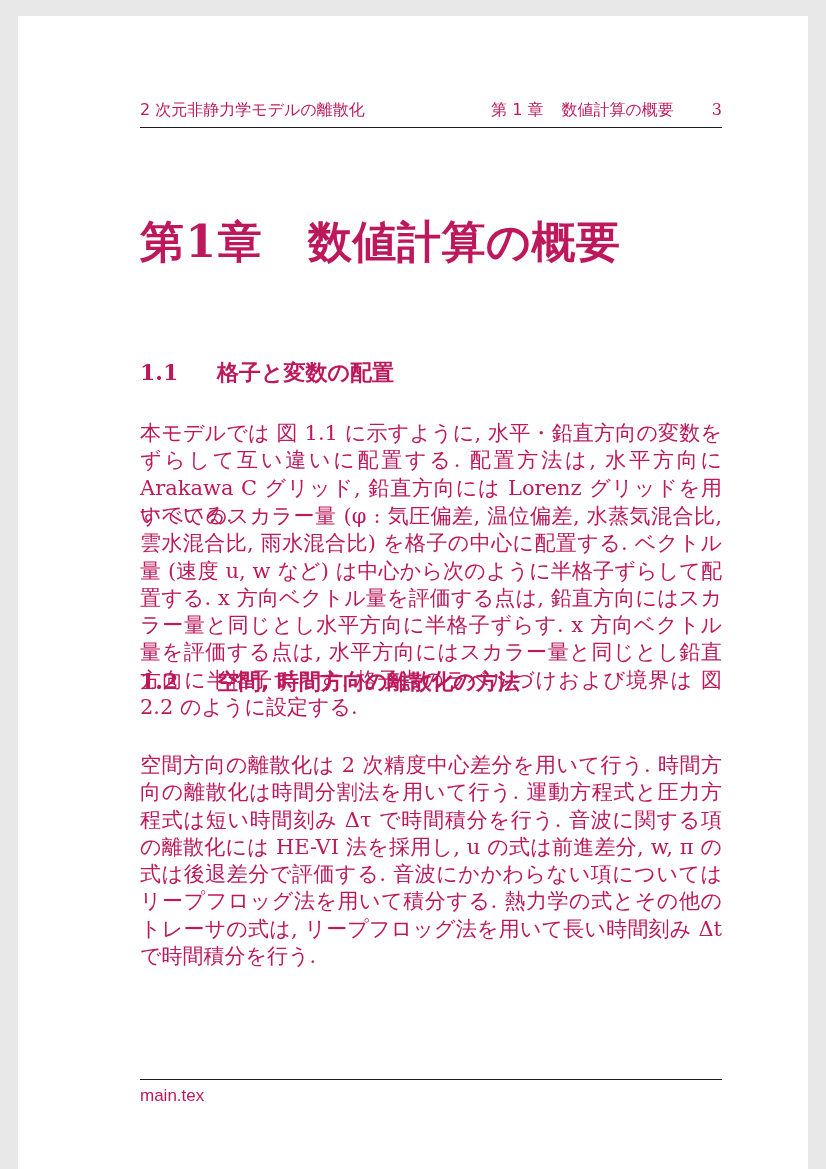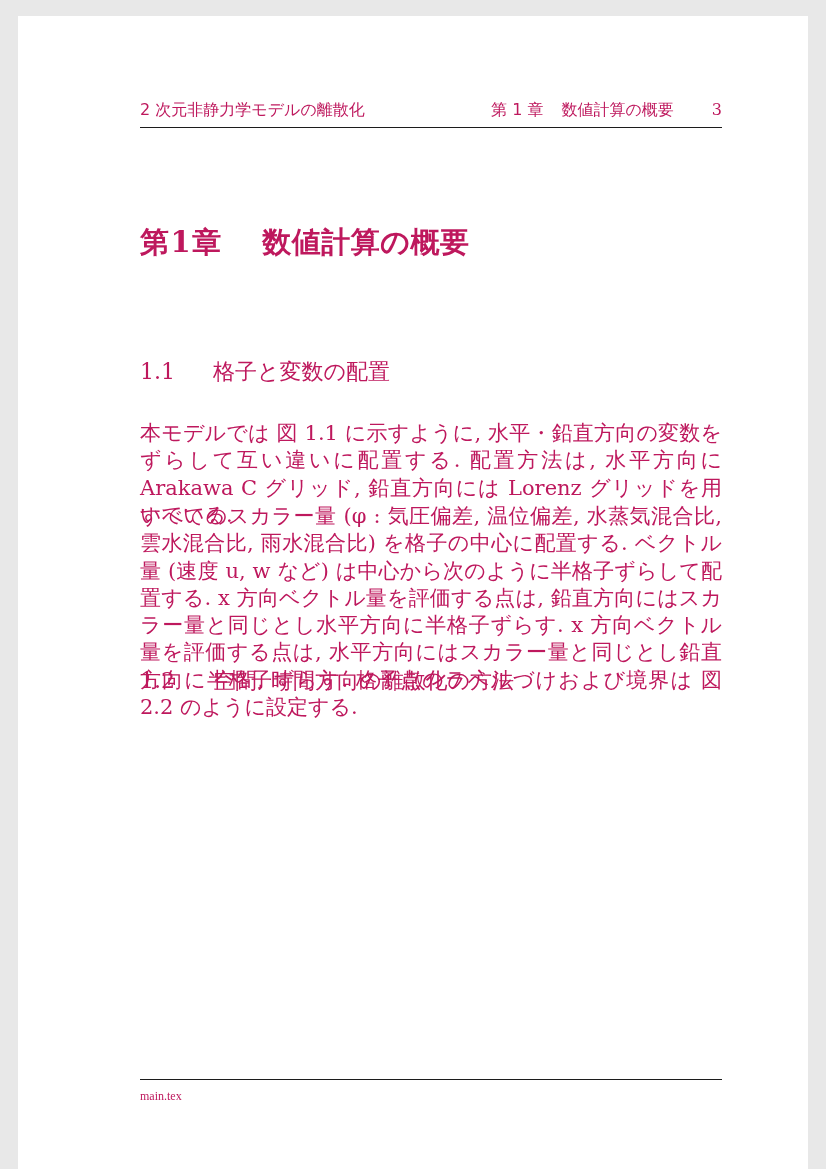--- a/index.html
+++ b/index.html
@@ -43,37 +43,37 @@
     font-family: "DejaVu Serif", serif;
   }
   
   .chapter-heading {
     position: absolute;
     left: 122px;
     top: 203px;
     margin: 0;
     font-family: "DejaVu Sans", sans-serif;
     font-weight: bold;
-    font-size: 29px;
+    font-size: 44px;
     line-height: 46px;
     letter-spacing: 0.5px;
     white-space: nowrap;
   }
   .chapter-heading .ch-num {
     font-family: "DejaVu Serif", serif;
     padding: 0 1px;
   }
   .chapter-heading .ch-title { margin-left: 30px; }
   
   .section-heading {
     position: absolute;
     left: 122px;
     margin: 0;
     font-family: "DejaVu Sans", sans-serif;
-    font-weight: normal;
+    font-weight: bold;
     font-size: 22px;
     line-height: 30px;
     white-space: nowrap;
   }
   .section-heading .sec-num {
     font-family: "DejaVu Serif", serif;
   }
   .section-heading .sec-title { margin-left: 31px; }
   #section-1-title { top: 341px; }
   #section-2-title { top: 650px; }
@@ -100,22 +100,22 @@
     border-top: 1.4px solid #1c1c1c;
     padding-top: 6px;
     display: flex;
     justify-content: space-between;
     align-items: baseline;
     font-size: 15px;
     line-height: 20px;
     white-space: nowrap;
   }
   .footer-filename {
-    font-family: Liberation Serif, serif;
-    font-size: 12px;
+    font-family: Liberation Sans, sans-serif;
+    font-size: 17px;
   }
 </style>
 </head>
 <body>
 
 <div class="page">
 
   <header class="running-header">
     <span class="rh-left">2 次元非静力学モデルの離散化</span>
     <span class="rh-right">
@@ -137,18 +137,19 @@
 
   <p class="body-par" id="par-1-1">本モデルでは 図 1.1 に示すように, 水平・鉛直方向の変数をずらして互い違いに配置する. 配置方法は, 水平方向に Arakawa C グリッド, 鉛直方向には Lorenz グリッドを用いている.</p>
 
   <p class="body-par" id="par-1-2">すべてのスカラー量 (φ : 気圧偏差, 温位偏差, 水蒸気混合比, 雲水混合比, 雨水混合比) を格子の中心に配置する. ベクトル量 (速度 u, w など) は中心から次のように半格子ずらして配置する. x 方向ベクトル量を評価する点は, 鉛直方向にはスカラー量と同じとし水平方向に半格子ずらす. x 方向ベクトル量を評価する点は, 水平方向にはスカラー量と同じとし鉛直方向に半格子ずらす. 格子点のラベルづけおよび境界は 図 2.2 のように設定する.</p>
 
   <h2 class="section-heading" id="section-2-title">
     <span class="sec-num">1.2</span>
     <span class="sec-title">空間, 時間方向の離散化の方法</span>
   </h2>
 
+  <p class="body-par" id="par-2-1">空間方向の離散化は 2 次精度中心差分を用いて行う. 時間方向の離散化は時間分割法を用いて行う. 運動方程式と圧力方程式は短い時間刻み Δτ で時間積分を行う. 音波に関する項の離散化には HE-VI 法を採用し, u の式は前進差分, w, π の式は後退差分で評価する. 音波にかかわらない項についてはリープフロッグ法を用いて積分する. 熱力学の式とその他のトレーサの式は, リープフロッグ法を用いて長い時間刻み Δt で時間積分を行う.</p>
 
   <footer class="page-footer">
     <span class="footer-filename">main.tex</span>
   </footer>
 
 </div>
 
 </body></html>

